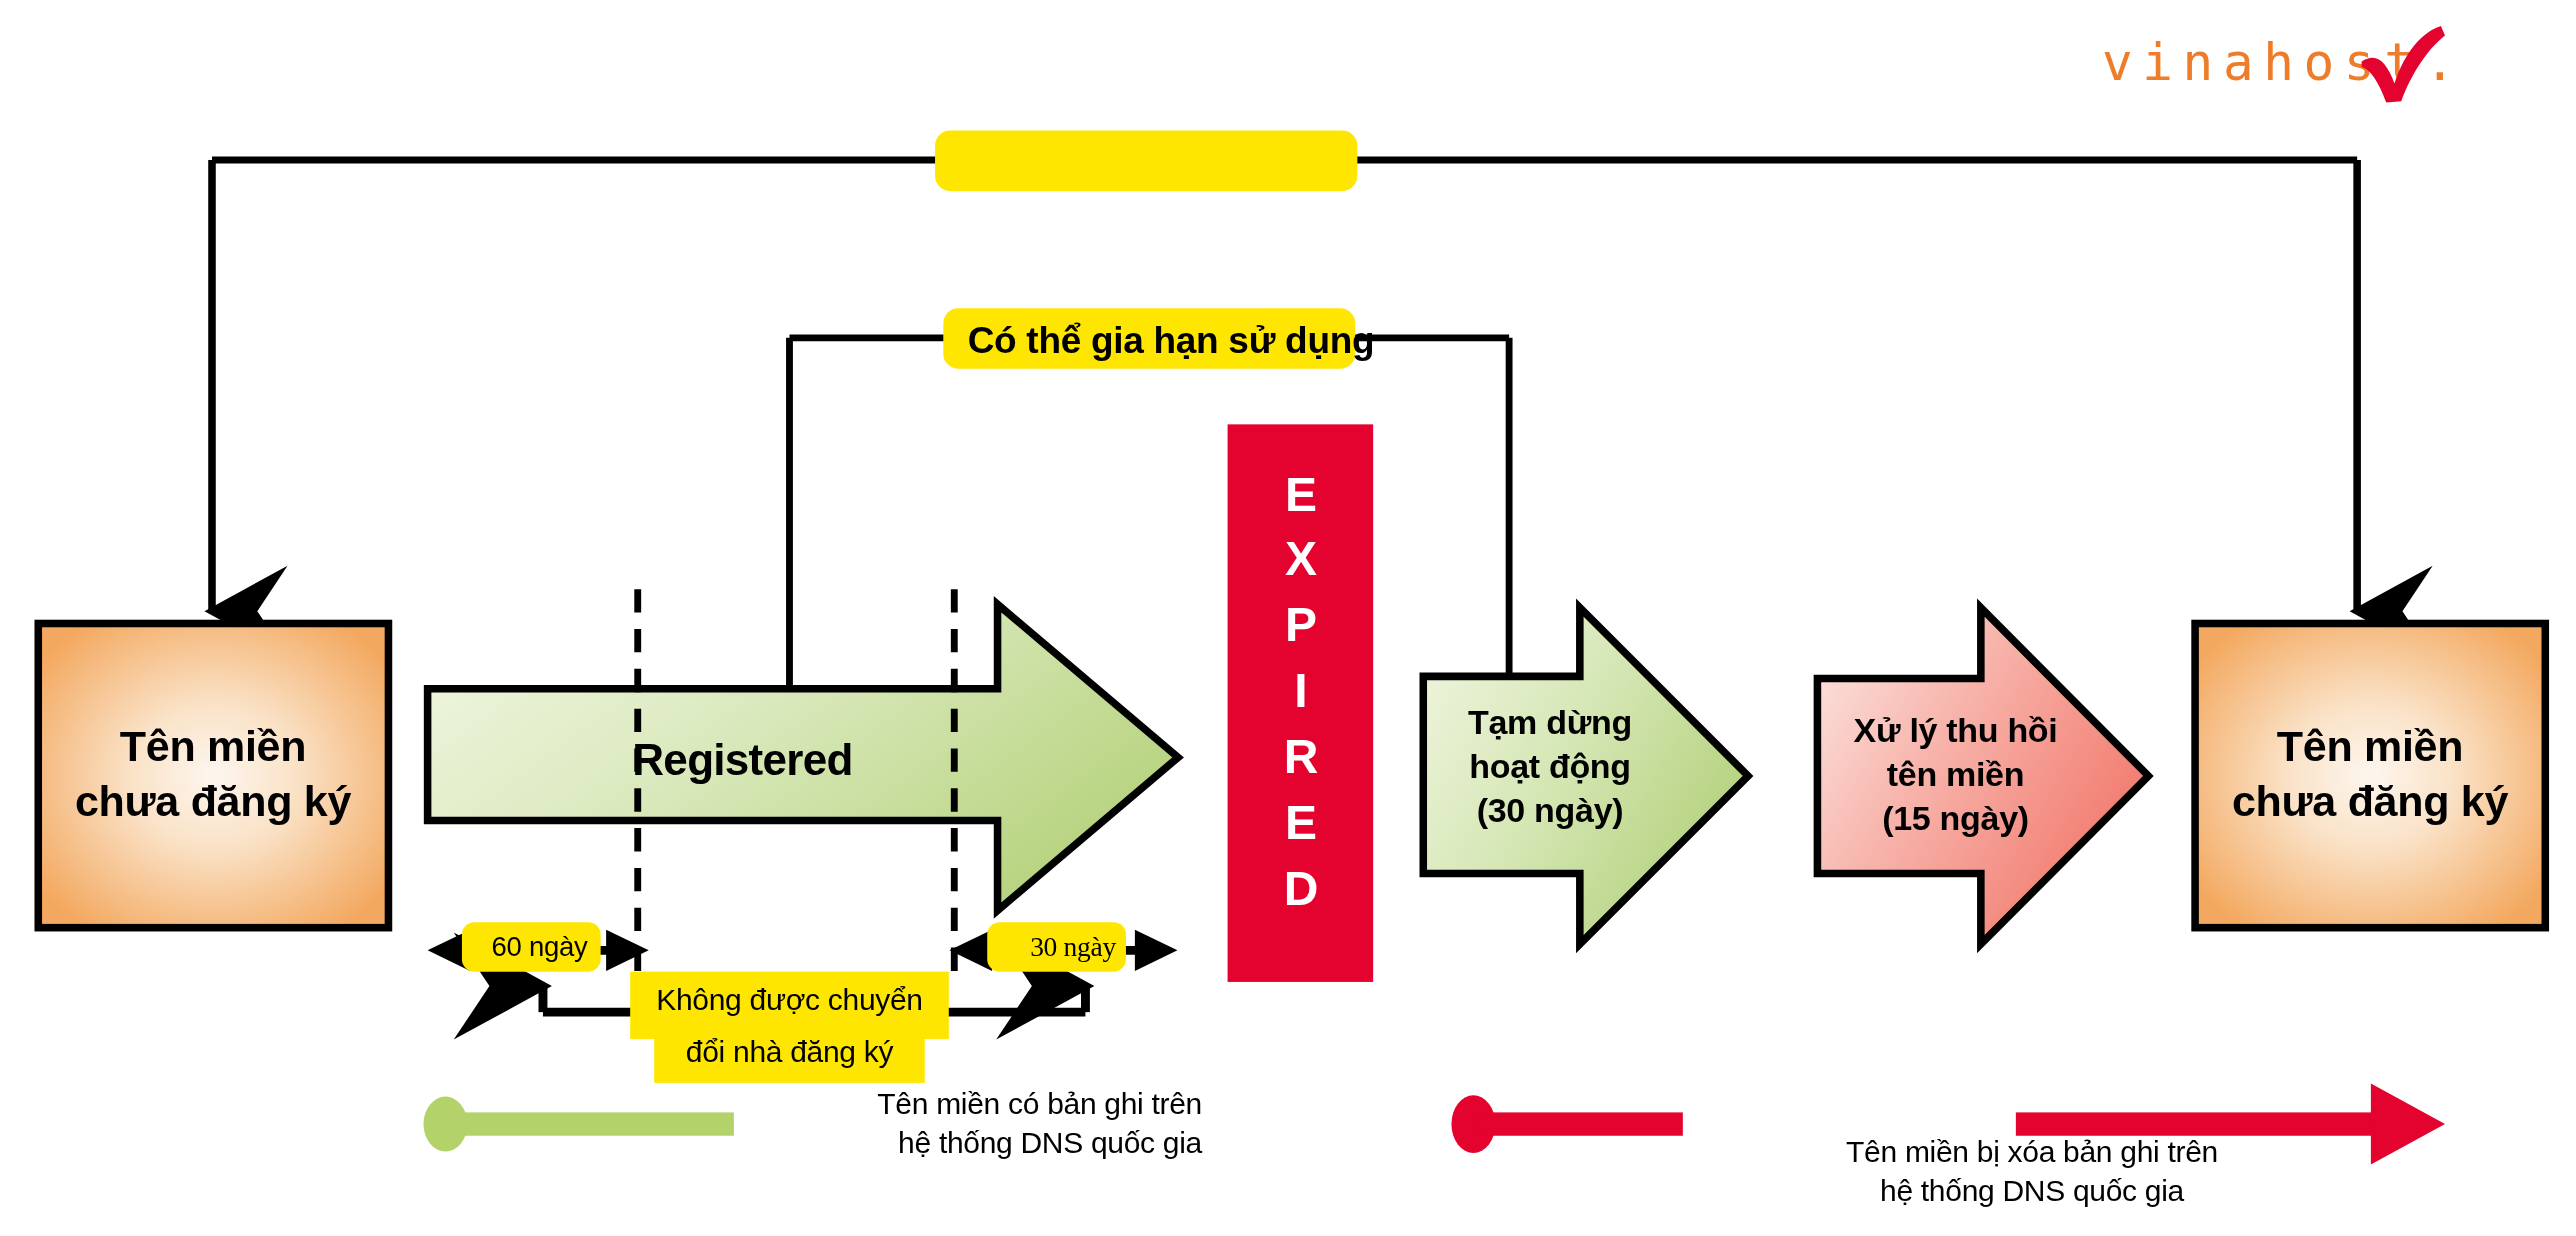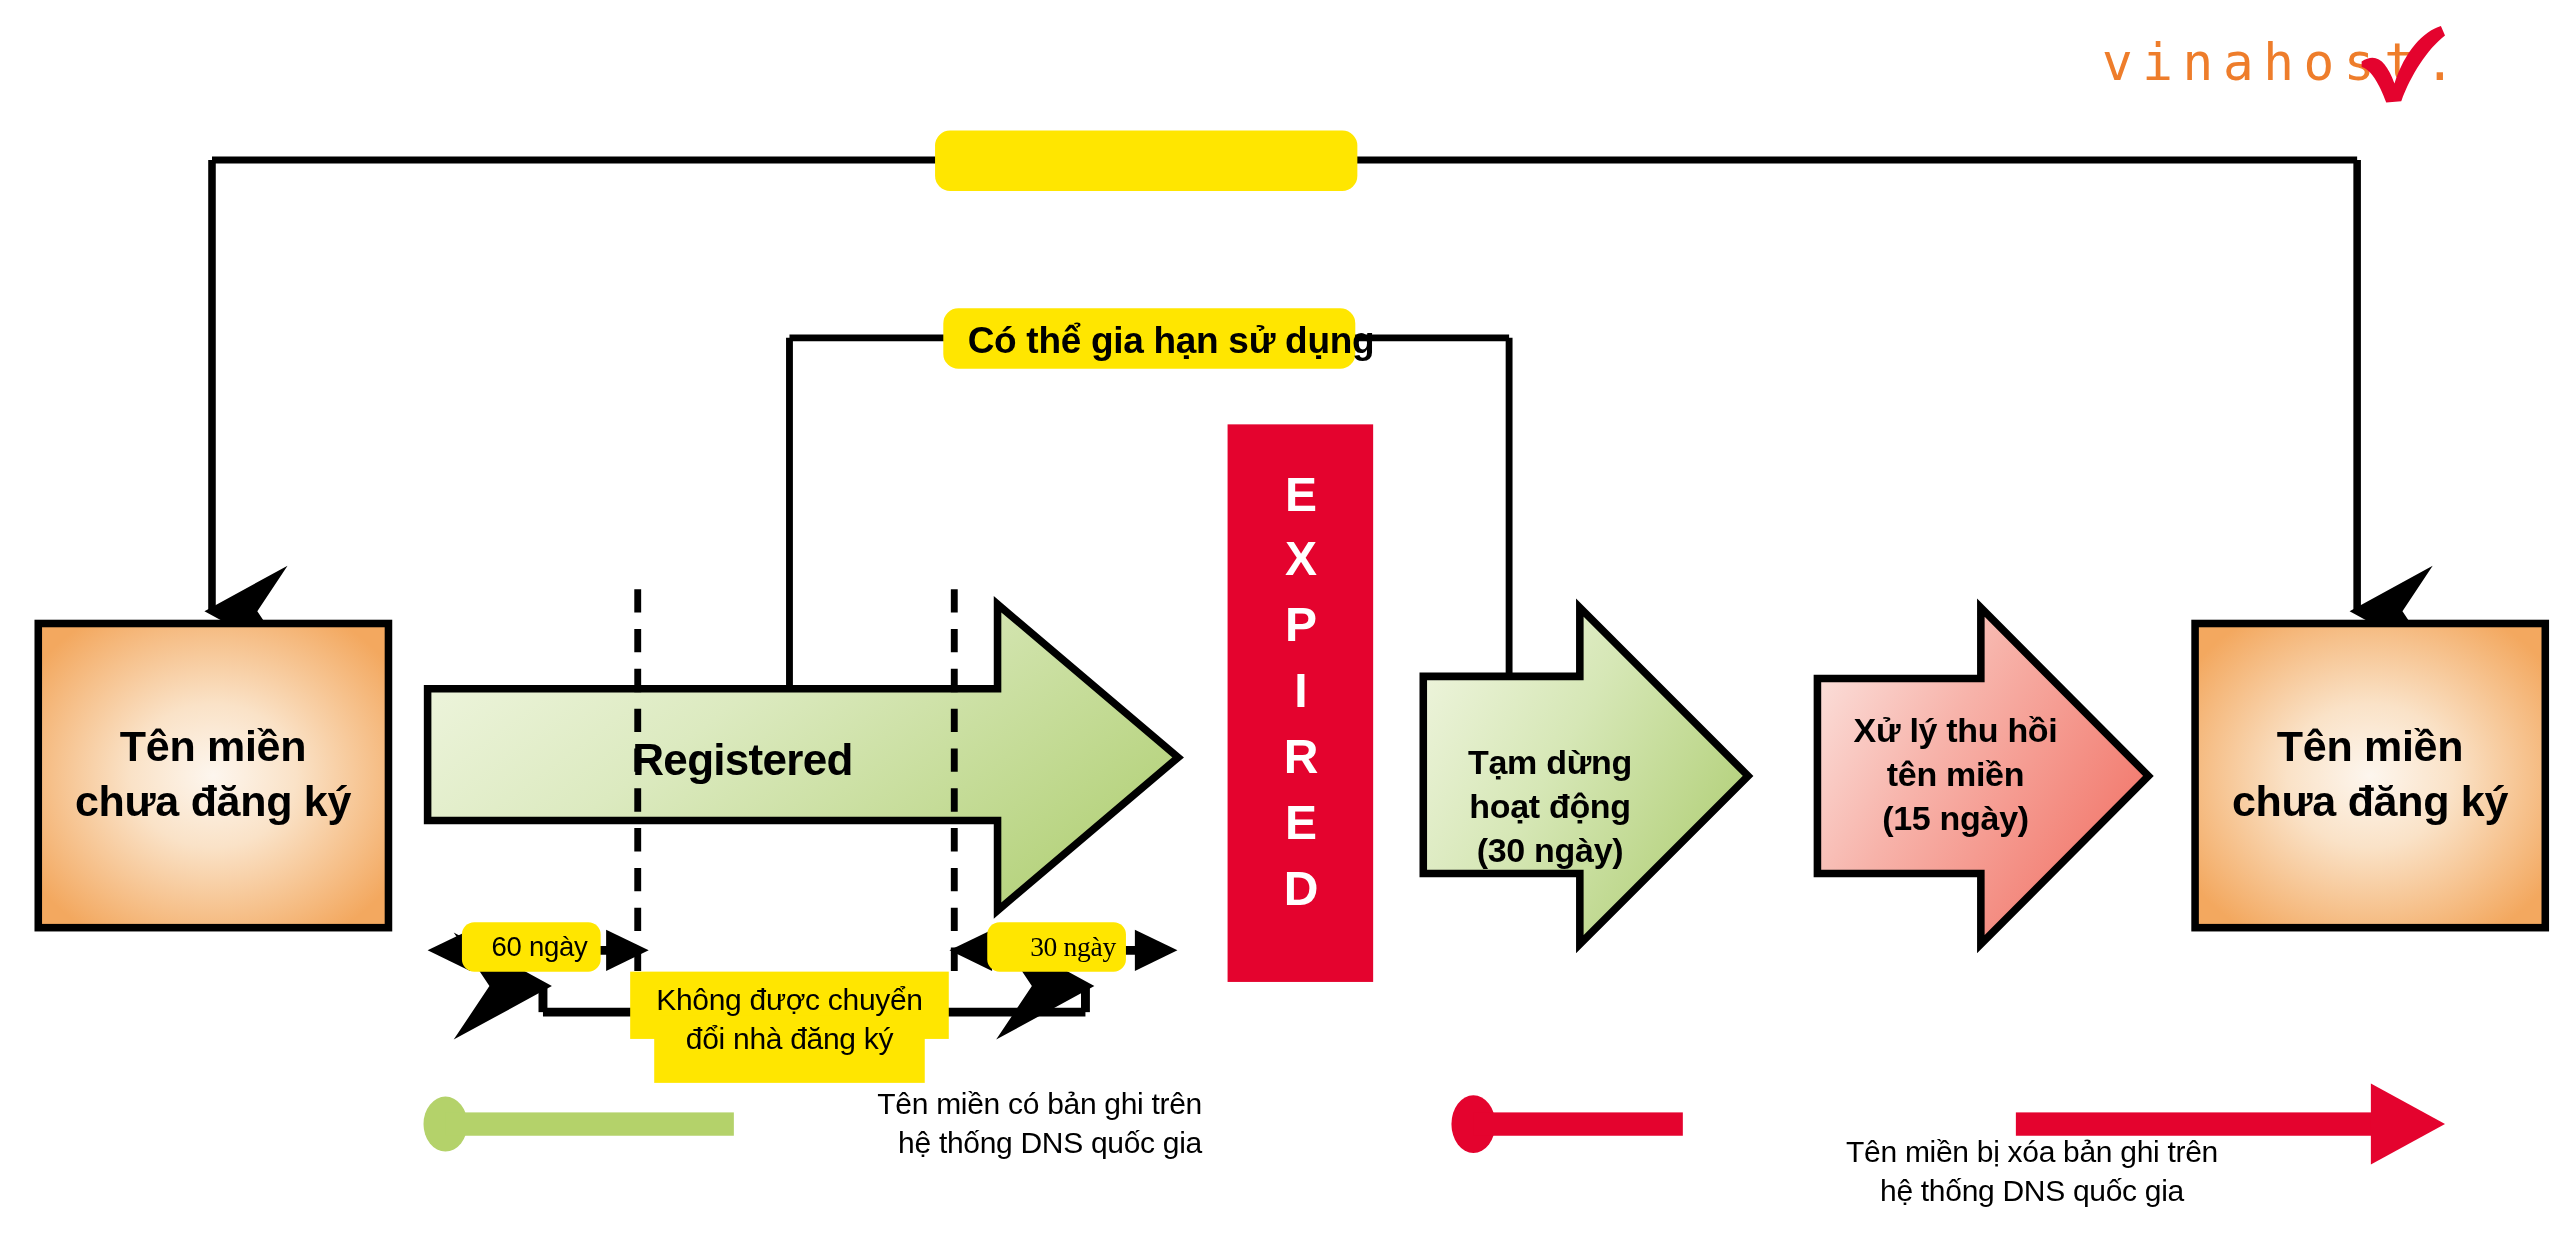--- a/index.html
+++ b/index.html
@@ -177,21 +177,21 @@
         <span class="expired-letter">R</span>
       </div>
     <div style="position:relative;height:66px;">
         <span class="expired-letter">E</span>
       </div>
     <div style="position:relative;height:66px;">
         <span class="expired-letter">D</span>
       </div>
   </div>
 
-  <div class="tx arrow-label" style="left:1423px;top:740px;width:254px;">
+  <div class="tx arrow-label" style="left:1423px;top:700px;width:254px;">
     <div>Tạm dừng</div>
     <div>hoạt động</div>
     <div>(30 ngày)</div>
   </div>
 
   <div class="tx arrow-label" style="left:1818px;top:708px;width:275px;">
     <div>Xử lý thu hồi</div>
     <div>tên miền</div>
     <div>(15 ngày)</div>
   </div>
@@ -200,21 +200,21 @@
     <div>Tên miền</div>
     <div>chưa đăng ký</div>
   </div>
 
   <div class="tx small-pill-label" style="left:462px;top:931px;width:139px;">60 ngày</div>
 
   <div class="tx small-pill-label" style="left:987px;top:931px;width:156px;font-family:Liberation Serif, serif;">30 ngày</div>
 
   <div class="tx note-label" style="left:630px;top:981px;width:319px;">
     <div>Không được chuyển</div>
-    <div style="margin-top:1px;">đổi nhà đăng ký</div>
+    <div style="margin-top:14px;">đổi nhà đăng ký</div>
   </div>
 
   <div class="tx legend-label" style="left:749px;top:1084px;width:453px;">
     <div>Tên miền có bản ghi trên</div>
     <div>hệ thống DNS quốc gia</div>
   </div>
 
   <div class="tx legend-label" style="left:1757px;top:1132px;width:550px;text-align:center;">
     <div>Tên miền bị xóa bản ghi trên</div>
     <div>hệ thống DNS quốc gia</div>

